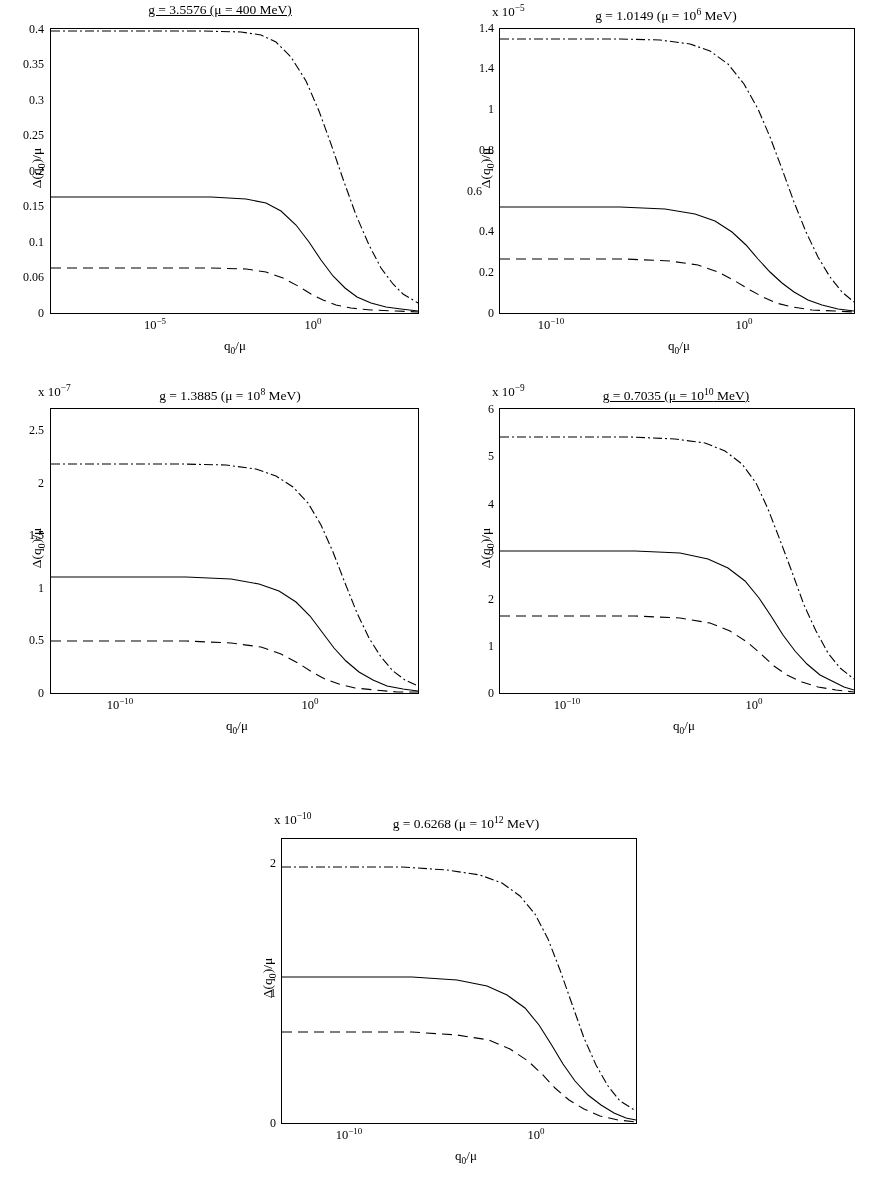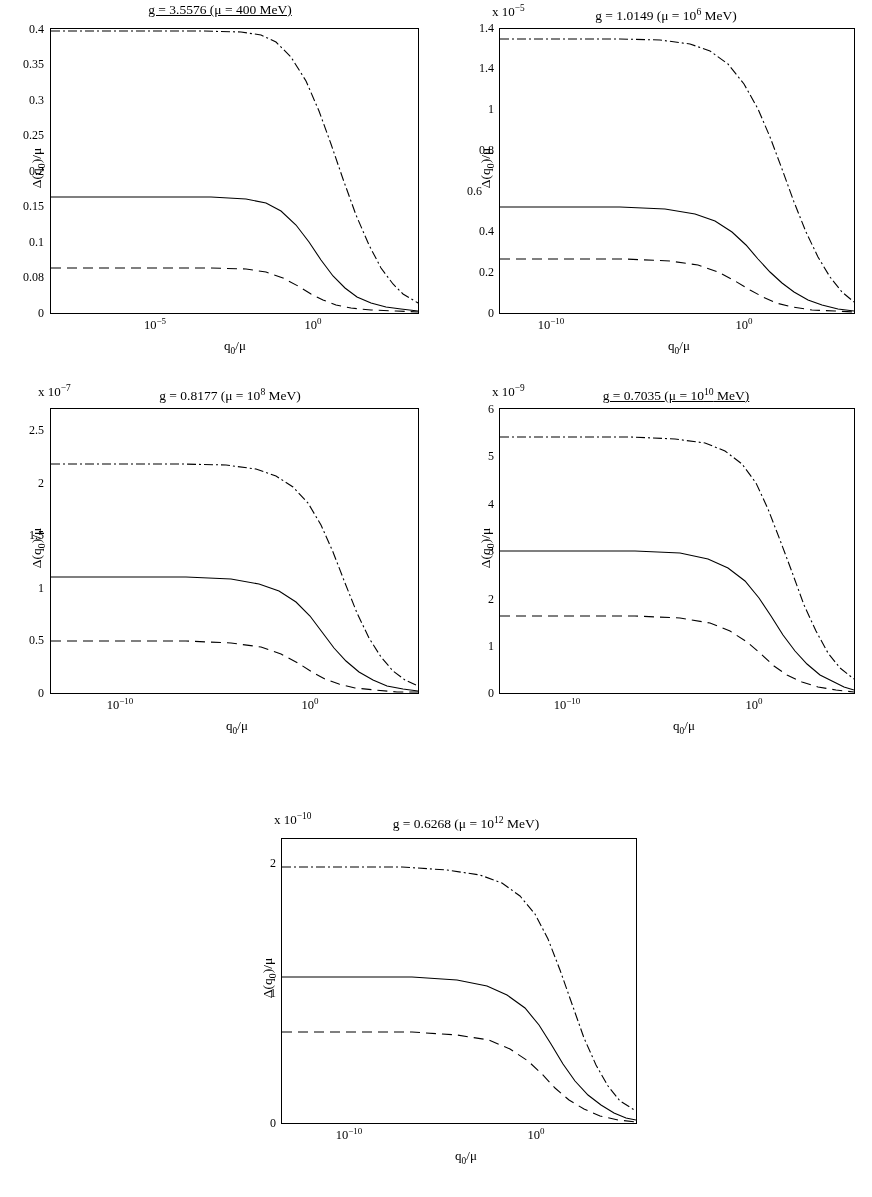--- a/index.html
+++ b/index.html
@@ -97,21 +97,21 @@
 
         <path d="M0,168 L160,168 L195,170 L215,174 L230,182 L245,196 L258,213 L270,231 L282,247 L294,259 L306,268 L320,274 L335,278 L350,280 L367,282" fill="none" stroke="#000" stroke-width="1.1"></path>
 
         <path d="M0,239 L160,239 L195,240 L215,243 L232,249 L247,257 L260,265 L272,271 L285,276 L300,279 L320,281 L345,282 L367,283" fill="none" stroke="#000" stroke-width="1.1" stroke-dasharray="10,6"></path>
       </svg>
     </div>
     <div class="ylabel" style="left:-18px;top:160px;width:110px;">
       Δ(q<span class="sub">0</span>)/μ
     </div>
     <div class="ytick" style="left:8px;top:306px;width:36px;">0</div>
-    <div class="ytick" style="left:8px;top:270px;width:36px;">0.08</div>
+    <div class="ytick" style="left:8px;top:270px;width:36px;">0.06</div>
     <div class="ytick" style="left:8px;top:235px;width:36px;">0.1</div>
     <div class="ytick" style="left:8px;top:199px;width:36px;">0.15</div>
     <div class="ytick" style="left:8px;top:164px;width:36px;">0.2</div>
     <div class="ytick" style="left:8px;top:128px;width:36px;">0.25</div>
     <div class="ytick" style="left:8px;top:93px;width:36px;">0.3</div>
     <div class="ytick" style="left:8px;top:57px;width:36px;">0.35</div>
     <div class="ytick" style="left:8px;top:22px;width:36px;">0.4</div>
     <div class="xtick" style="left:125px;top:318px;width:60px;">10<span class="sup">−5</span></div>
     <div class="xtick" style="left:283px;top:318px;width:60px;">10<span class="sup">0</span></div>
     <div class="xlabel" style="left:190px;top:338px;width:90px;">q<span class="sub">0</span>/μ</div>
@@ -142,21 +142,21 @@
     <div class="ytick" style="left:24px;top:61px;width:34px;">1.4</div>
     <div class="ytick" style="left:24px;top:21px;width:34px;">1.4</div>
     <div class="xtick" style="left:80px;top:318px;width:70px;">10<span class="sup">−10</span></div>
     <div class="xtick" style="left:278px;top:318px;width:60px;">10<span class="sup">0</span></div>
     <div class="xlabel" style="left:198px;top:338px;width:90px;">q<span class="sub">0</span>/μ</div>
   </div>
 
   <div class="panel" style="left:0px;top:380px;width:436px;height:360px;">
     <div class="exp-label" style="left:38px;top:4px;">x 10<span class="sup">−7</span></div>
     <div class="plot-title" style="left:60px;top:8px;width:340px;">
-      <span>g = 0.8177</span>
+      <span>g = 1.3885</span>
       <span> (μ = 10<span class="sup">8</span> MeV)</span>
     </div>
     <div class="axes" style="left:50px;top:28px;width:369px;height:286px;">
       <svg width="367" height="284" viewBox="0 0 367 284">
         <path d="M0,55 L130,55 L175,56 L205,60 L225,67 L242,78 L257,94 L270,116 L282,143 L294,174 L306,204 L318,229 L330,248 L342,262 L354,271 L367,277" fill="none" stroke="#000" stroke-width="1.1" stroke-dasharray="9,3,2,3"></path>
         <path d="M0,168 L135,168 L180,170 L208,175 L228,182 L245,193 L259,207 L271,223 L283,239 L295,252 L308,263 L322,271 L336,277 L352,280 L367,282" fill="none" stroke="#000" stroke-width="1.1"></path>
         <path d="M0,232 L135,232 L180,234 L210,238 L230,245 L247,254 L261,263 L274,270 L288,275 L304,279 L324,281 L346,283 L367,283" fill="none" stroke="#000" stroke-width="1.1" stroke-dasharray="10,6"></path>
       </svg>
     </div>
     <div class="ylabel" style="left:-18px;top:160px;width:110px;">

